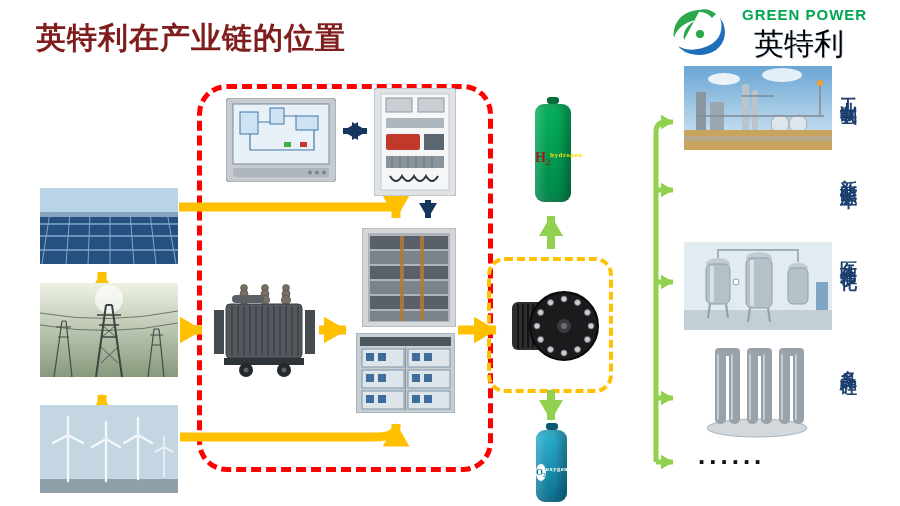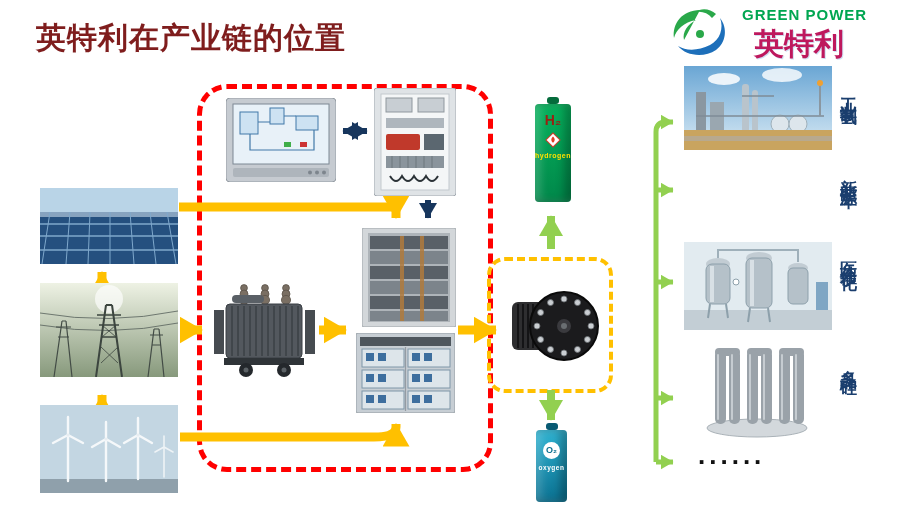--- a/index.html
+++ b/index.html
@@ -5,33 +5,33 @@
   html,body{margin:0;padding:0;background:#9a9a9a;}
   .slide{position:relative;width:900px;height:506px;background:#ffffff;overflow:hidden;
          font-family:"Liberation Sans",sans-serif;}
   .title{position:absolute;left:36px;top:18px;font-size:30px;font-weight:800;
          color:#7f1d1d;letter-spacing:1px;white-space:nowrap;}
   
   .logo{position:absolute;left:664px;top:2px;width:196px;height:64px;}
   .logo-icon{position:absolute;left:0;top:2px;}
   .logo-tagline{position:absolute;left:78px;top:4px;font-size:15px;font-weight:800;
                 color:#00a651;letter-spacing:1px;white-space:nowrap;}
-  .logo-brand{position:absolute;left:90px;top:22px;font-size:30px;font-weight:700;
-              color:#be185d;white-space:nowrap;text-shadow:1px 1px 0 #cfe0f2;}
+  .logo-brand{position:absolute;left:90px;top:22px;font-size:30px;font-weight:400;
+              color:#000000;white-space:nowrap;text-shadow:1px 1px 0 #cfe0f2;}
   
   .box-red{position:absolute;left:197px;top:84px;width:286px;height:378px;
            border:5px dashed #ff0000;border-radius:30px;}
   .box-yellow{position:absolute;left:487px;top:257px;width:118px;height:128px;
               border:4px dashed #ffc000;border-radius:18px;}
   .arrows{position:absolute;left:0;top:0;pointer-events:none;}
   .img{position:absolute;}
   .img svg{display:block;}
   
-  .cyl{position:absolute;border-radius:4px;display:flex;flex-direction:column;align-items:center;
-       box-shadow:inset -7px 0 9px rgba(0,0,0,.28), inset 6px 0 8px rgba(255,255,255,.18);}
+  .cyl{position:absolute;border-radius:9px;display:flex;flex-direction:row;align-items:center;
+       box-shadow:inset -7px 0 9px rgba(0,0,0,.28), inset 6px 0 8px rgba(255,255,255,.18);font-family:Liberation Serif, serif;}
   .cyl-cap{position:absolute;top:-7px;left:50%;transform:translateX(-50%);
            width:12px;height:7px;border-radius:3px;}
   .h2-body{background:linear-gradient(180deg,#06b15c,#00874a);}
   .h2-cap{background:#056c3c;}
   .o2-body{background:linear-gradient(180deg,#2fb3d2,#0a7090);}
   .o2-cap{background:#085a73;}
   .cyl-formula{font-weight:800;font-size:14px;color:#9c1f12;margin-top:9px;line-height:1;}
   .cyl-caption{font-size:7px;font-weight:700;color:#ffe000;margin-top:4px;letter-spacing:.5px;}
   .o2-emblem{width:17px;height:17px;border-radius:50%;background:#ffffff;margin-top:12px;
              display:flex;align-items:center;justify-content:center;}

